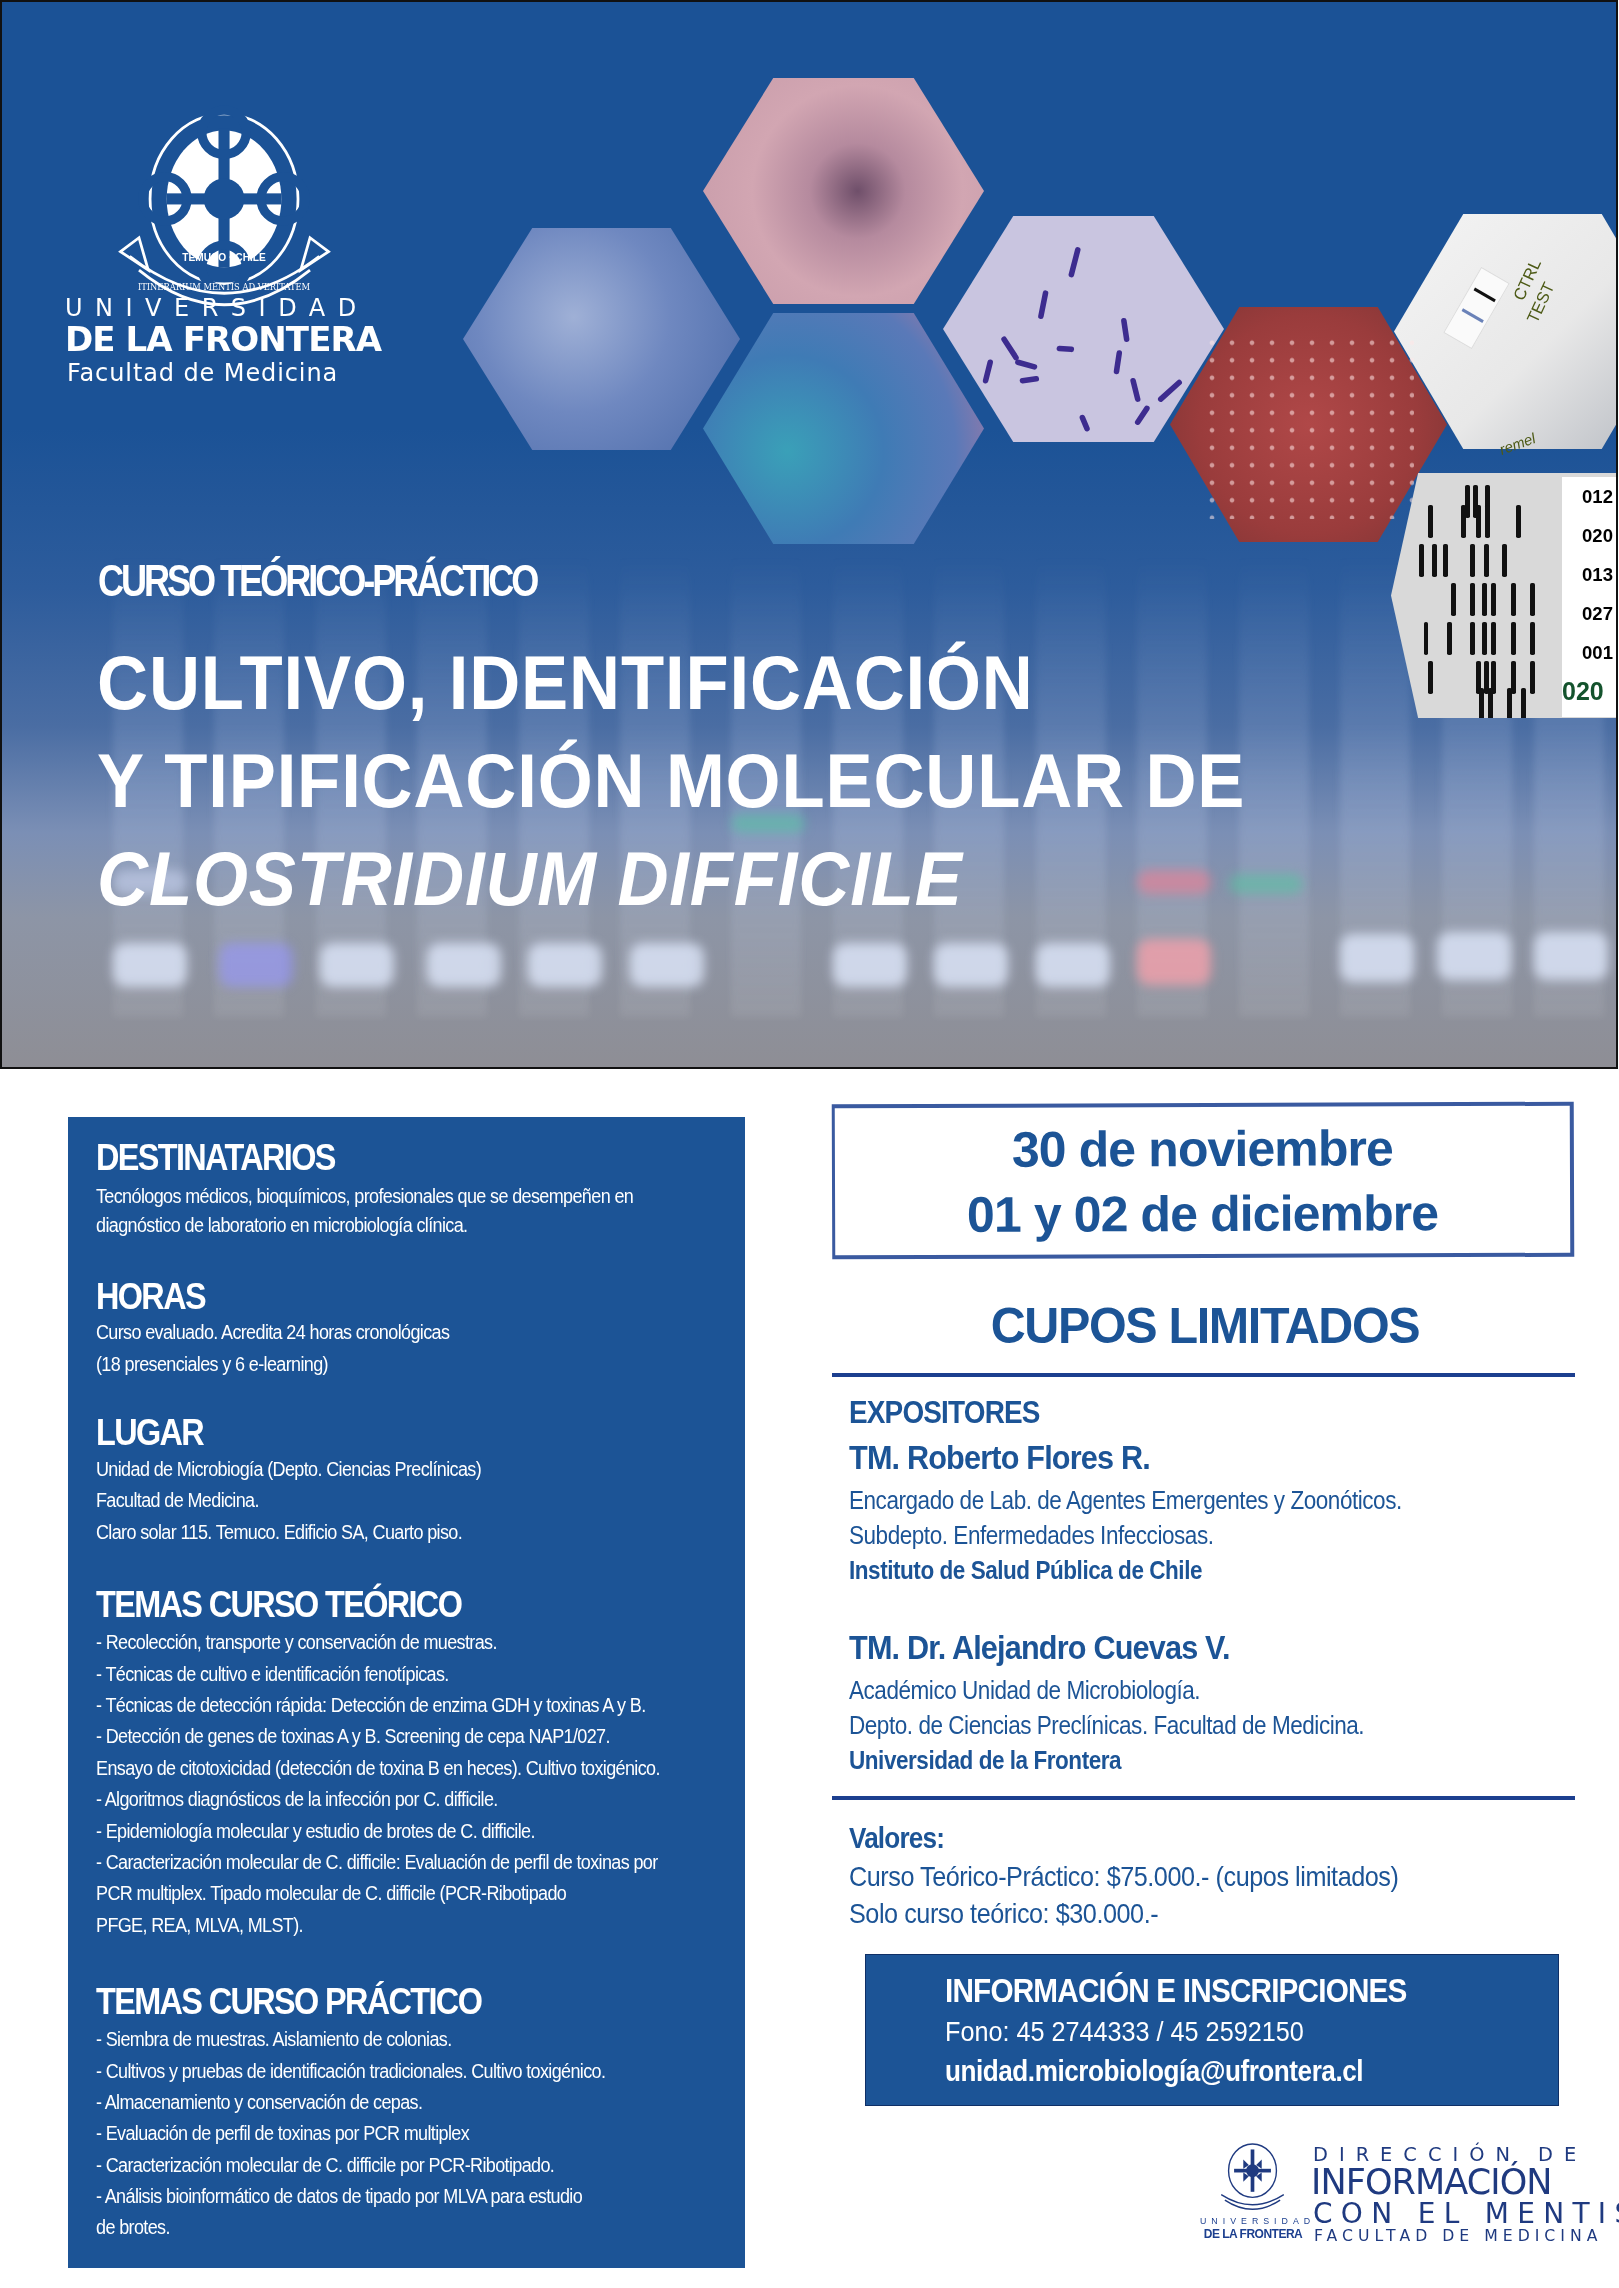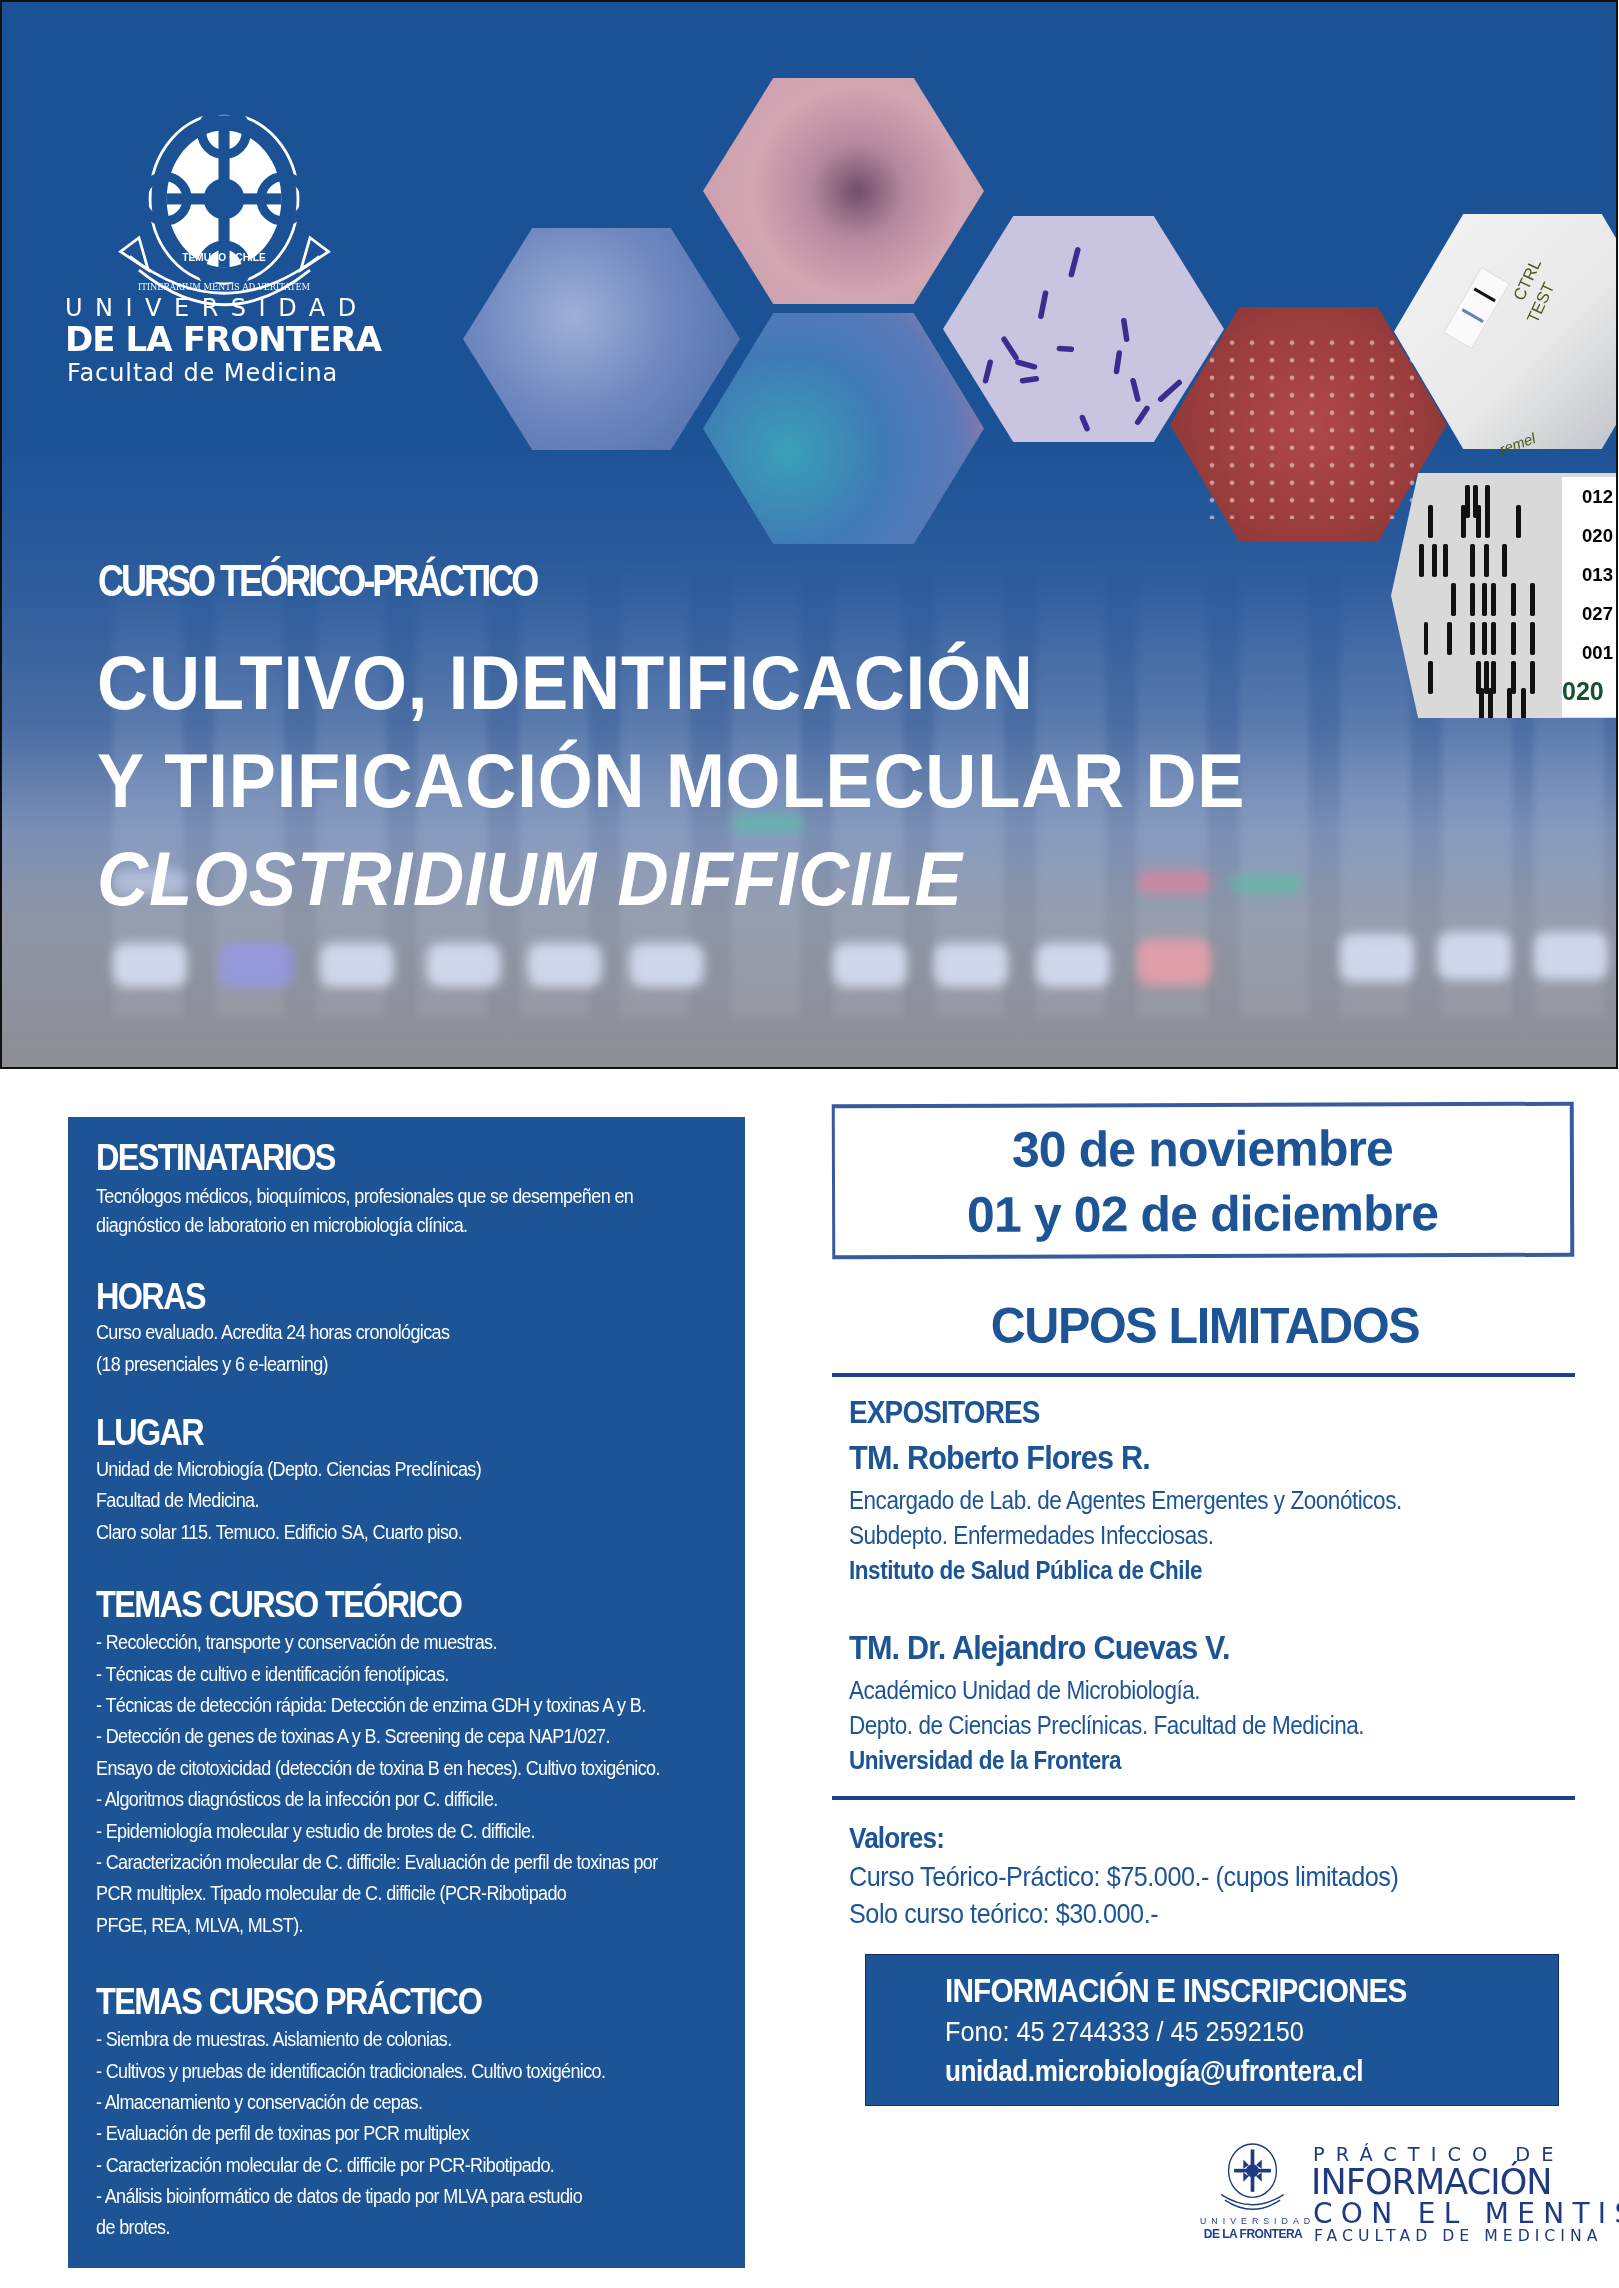--- a/index.html
+++ b/index.html
@@ -299,17 +299,17 @@
   <ellipse cx="44" cy="32" rx="20" ry="23" fill="#fff"></ellipse>
   <rect x="42" y="9" width="4" height="46" fill="#1f3a80"></rect>
   <rect x="24" y="30" width="40" height="4" fill="#1f3a80"></rect>
   <circle cx="44" cy="32" r="7" fill="#1f3a80"></circle>
   <path d="M34 20 L40 26 L34 30 Z M54 20 L48 26 L54 30 Z M34 44 L40 38 L34 34 Z M54 44 L48 38 L54 34 Z" fill="#1f3a80"></path>
   <path d="M10 58 Q44 80 78 58" fill="none" stroke="#1f3a80" stroke-width="1.5"></path>
   <path d="M14 64 Q44 84 74 64" fill="none" stroke="#1f3a80" stroke-width="1.5"></path>
 </svg>
 <div id="footer-uni">UNIVERSIDAD</div>
 <div id="footer-uni-name">DE LA FRONTERA</div>
-<div id="footer-dir">PRÁCTICO DE</div>
+<div id="footer-dir">DIRECCIÓN DE</div>
 <div id="footer-vin">INFORMACIÓN</div>
 <div id="footer-con">CON EL MENTIS</div>
 <div id="footer-fac">FACULTAD DE MEDICINA</div>
 
 
 </body></html>

